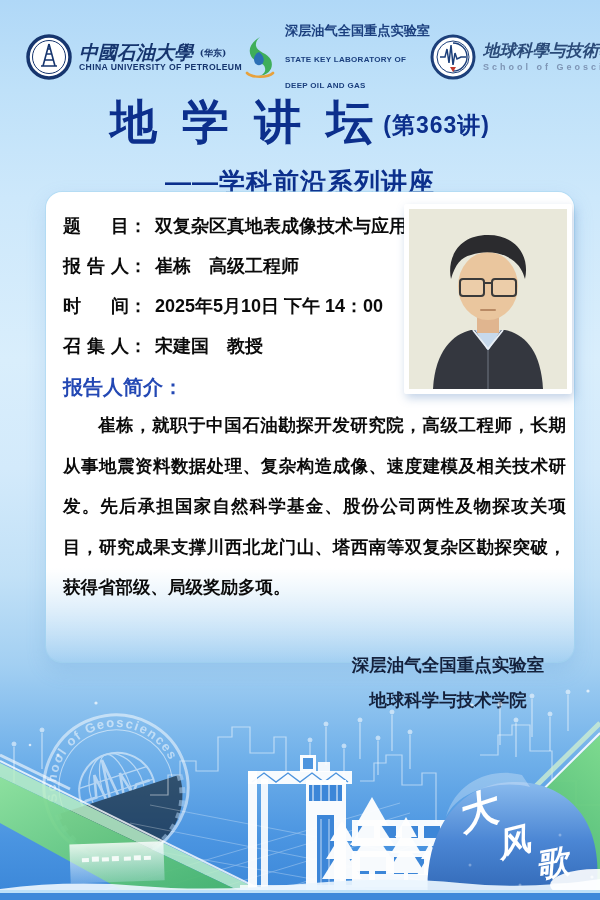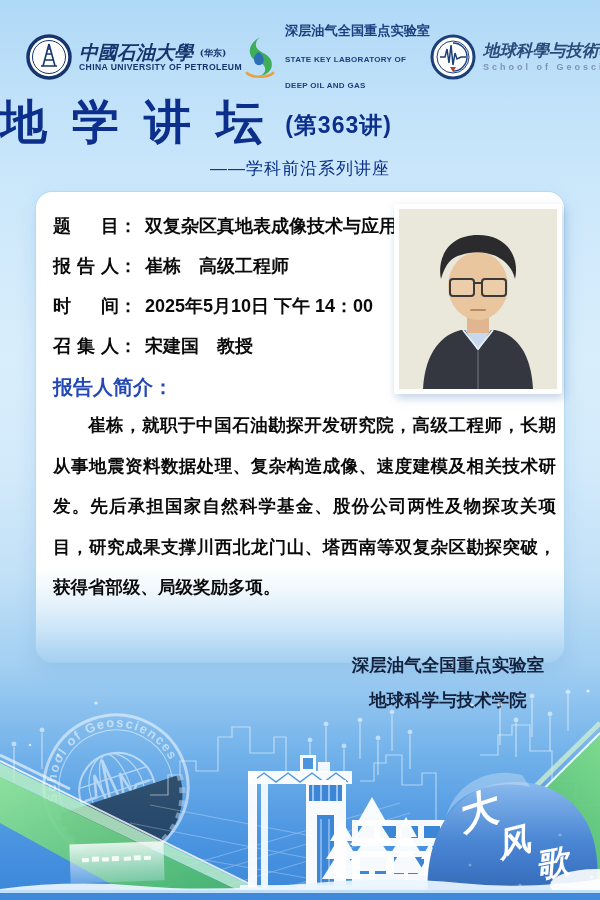--- a/index.html
+++ b/index.html
@@ -17,27 +17,27 @@
   .logo-txt { display:flex; flex-direction:column; line-height:1.05; }
   .cup-zh { font-family:"DejaVu Serif", serif; font-style:italic; font-weight:bold; font-size:19px; color:#16356e; white-space:nowrap; }
   .cup-branch { font-size:9px; font-style:normal; font-weight:600; vertical-align:middle; }
   .cup-en { font-size:8.6px; font-weight:700; color:#16356e; letter-spacing:.4px; margin-top:0; white-space:nowrap; }
   .lab-zh { font-size:13.2px; font-weight:800; color:#1b3f7e; white-space:nowrap; }
   .lab-en { font-size:8px; font-weight:700; color:#1b3f7e; letter-spacing:.3px; margin-top:18px; white-space:nowrap; }
   .geo-zh { font-family:"DejaVu Serif", serif; font-style:italic; font-weight:bold; font-size:16.5px; color:#2a4a78; white-space:nowrap; }
   .geo-en { font-size:9px; font-weight:600; color:#7e95b5; letter-spacing:3px; margin-top:3px; white-space:nowrap; }
   
   .title-wrap { position:absolute; top:96px; left:0; width:600px; text-align:center; color:#0c2f8c; }
-  .title-row { display:flex; align-items:flex-end;gap:12px; }
+  .title-row { display:flex; justify-content:center; align-items:flex-end; }
   .title-main { font-size:47px; font-weight:900; letter-spacing:6px; line-height:1.1; }
   .title-issue { font-size:23px; font-weight:800; padding-bottom:7px; margin-left:4px; letter-spacing:1px; }
-  .title-sub { font-size:17px; font-weight:400; margin-top:9px; letter-spacing:1px; }
+  .title-sub { font-size:26px; font-weight:700; margin-top:17px; letter-spacing:1px; }
   
   .card {
-    position:absolute; left:36px; top:192px; width:528px; height:470px;
+    position:absolute; left:46px; top:192px; width:528px; height:470px;
     border-radius:16px; padding:22px 6px 0 17px;
     background:linear-gradient(180deg, #ffffff 0%, #ffffff 80%, rgba(255,255,255,0) 100%);
     box-shadow:0 0 0 1px rgba(165,215,240,.55), 0 8px 20px rgba(90,150,210,.22);
   }
   .info-row { margin-bottom:16px; font-size:18px; font-weight:800; color:#0b0b0b; white-space:nowrap; }
   .lbl { display:inline-block; width:66px; text-align:justify; text-align-last:justify; }
   .colon { display:inline-block; margin-right:8px; }
   .photo {
     position:absolute; left:358px; top:12px; width:168px; height:190px;
     background:#fff; border:5px solid #fff; border-radius:2px;

